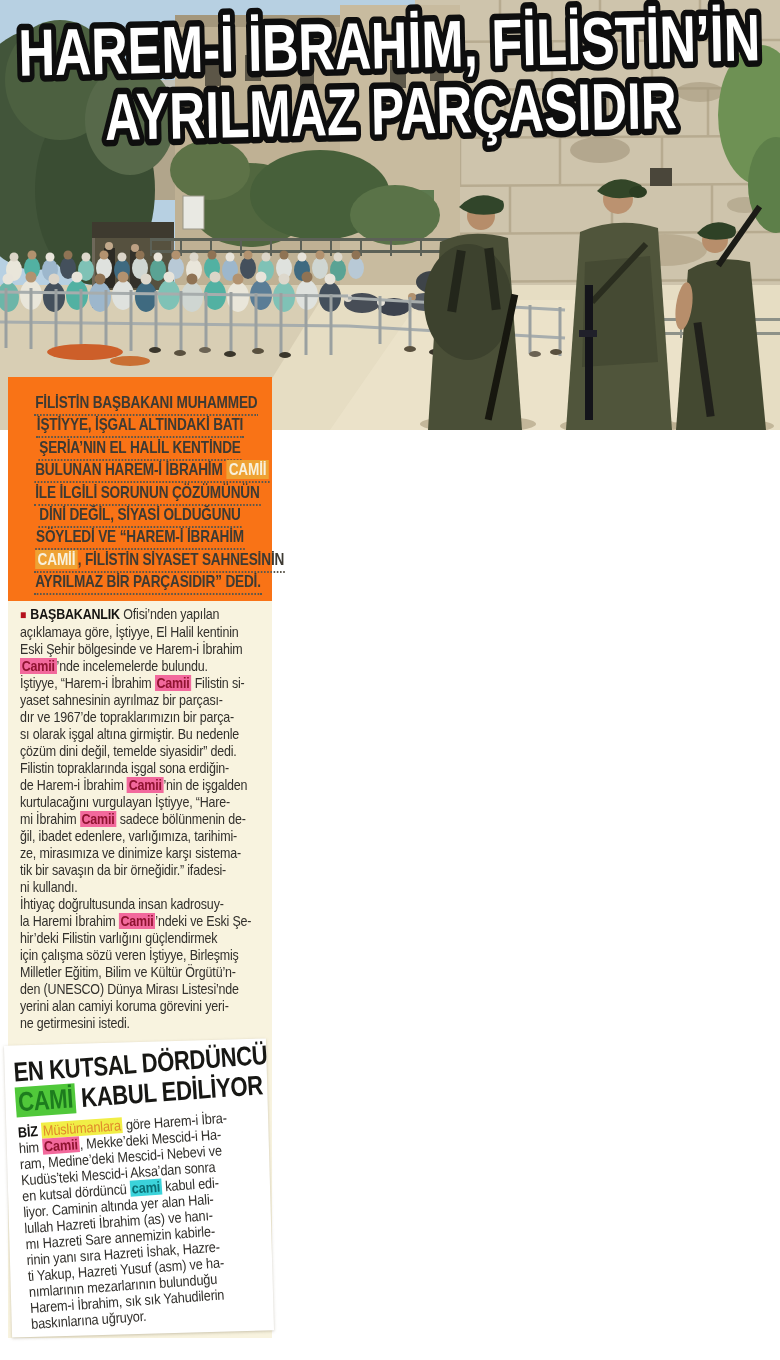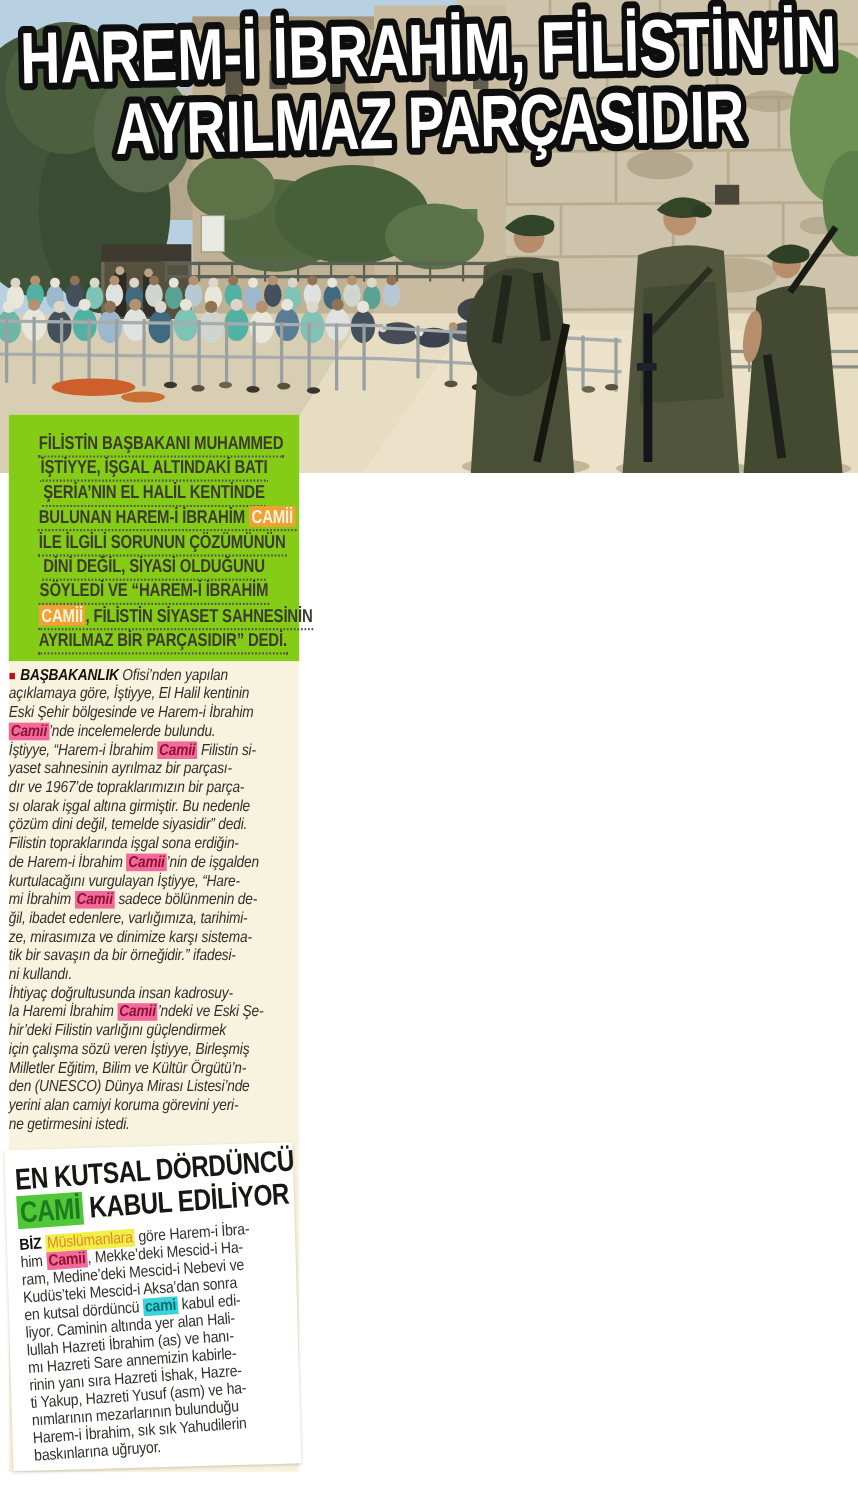--- a/index.html
+++ b/index.html
@@ -11,28 +11,28 @@
 
   
   .headline-wrap { position:absolute; left:0; top:4; width:780px; height:154px; transform:rotate(-1.2deg); }
   .hl-text { font-family:"Liberation Sans","DejaVu Sans",sans-serif; font-weight:700;
              fill:#ffffff; stroke:#0e0e0e; stroke-width:13px; paint-order:stroke; stroke-linejoin:round; }
 
   
   .col-bg { position:absolute; left:8px; top:377px; width:264px; height:961px; background:#f8f3df; }
 
   
-  .lead-box { position:absolute; left:8px; top:377px; width:264px; height:224px; background:#84cc16;
+  .lead-box { position:absolute; left:8px; top:377px; width:264px; height:224px; background:#f97316;
               padding-top:15px; box-sizing:border-box; color:#3d3a33; }
   .lead-box .tline { white-space:nowrap; text-align:center; font-size:17px; font-weight:700;
                      line-height:22.4px; letter-spacing:-0.2px; transform:scaleX(0.8); transform-origin:50% 0; }
   .lead-box .tline-in { border-bottom:2px dotted #5b574d; padding:0 1px 2px; }
 
   
-  .body-text { position:absolute; left:8px; top:606px; width:250px; color:#32302c;font-style:italic; }
+  .body-text { position:absolute; left:20px; top:606px; width:250px; color:#32302c; }
   .body-text .tline { white-space:nowrap; font-size:14.5px; line-height:17px; letter-spacing:-0.2px;
                       transform:scaleX(0.86); transform-origin:0 0; }
 
   
   .sub-box { position:absolute; left:8px; top:1042px; width:262px; height:292px; background:#ffffff;
              transform:rotate(-1.6deg); box-shadow:0 1px 3px rgba(120,110,80,.35); }
   .sub-rot { position:absolute; left:14px; top:12px; width:240px; transform:rotate(-2.4deg); transform-origin:0 50%; }
   .sub-headline { color:#171714; }
   .sub-headline .tline { white-space:nowrap; font-size:27px; font-weight:700; line-height:30px;
                          letter-spacing:-0.5px; transform:scaleX(0.82); transform-origin:0 0; }

